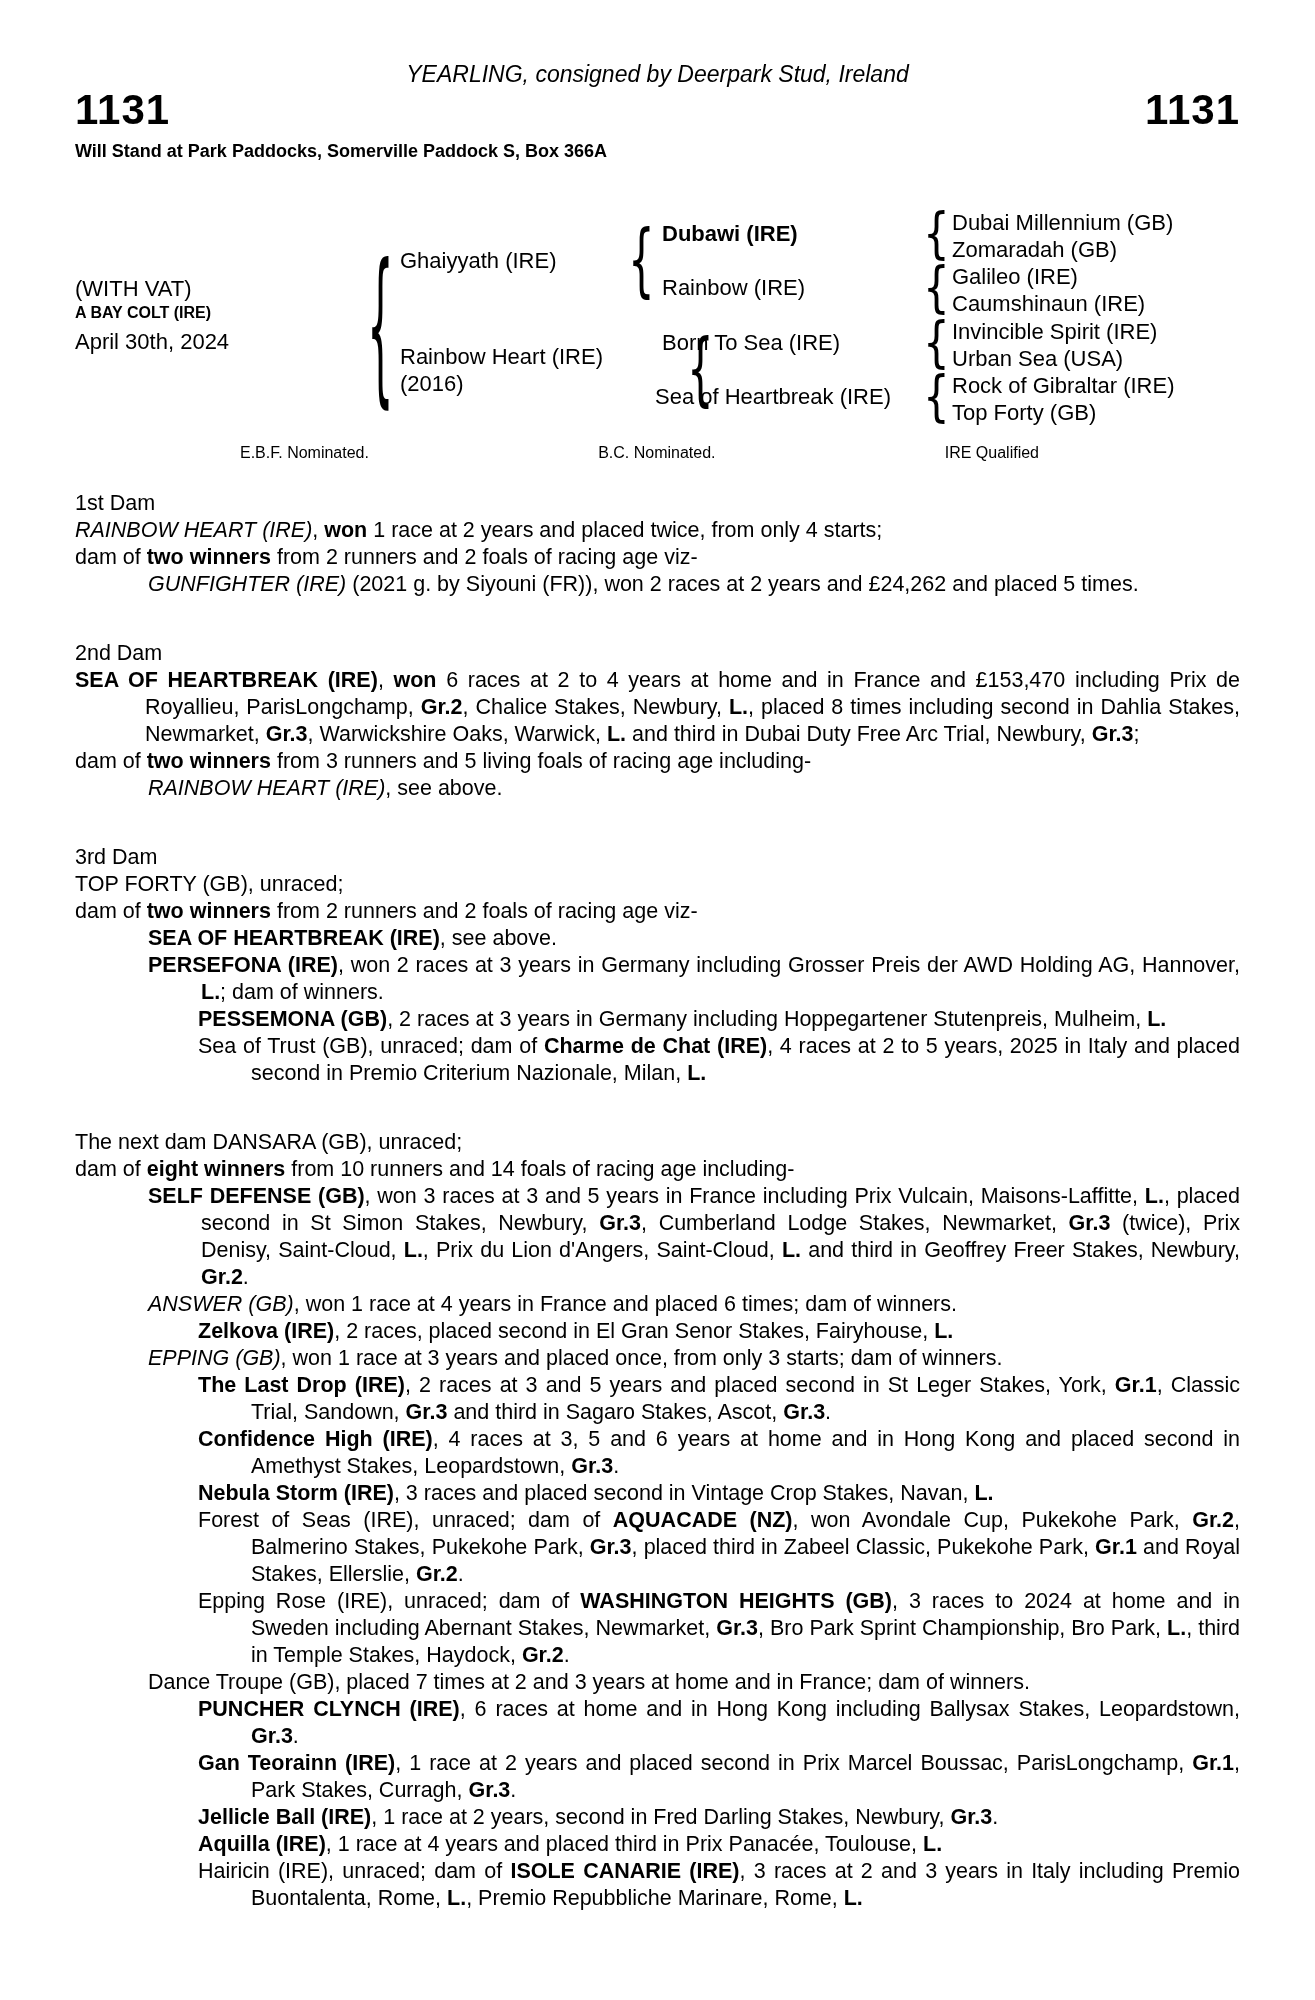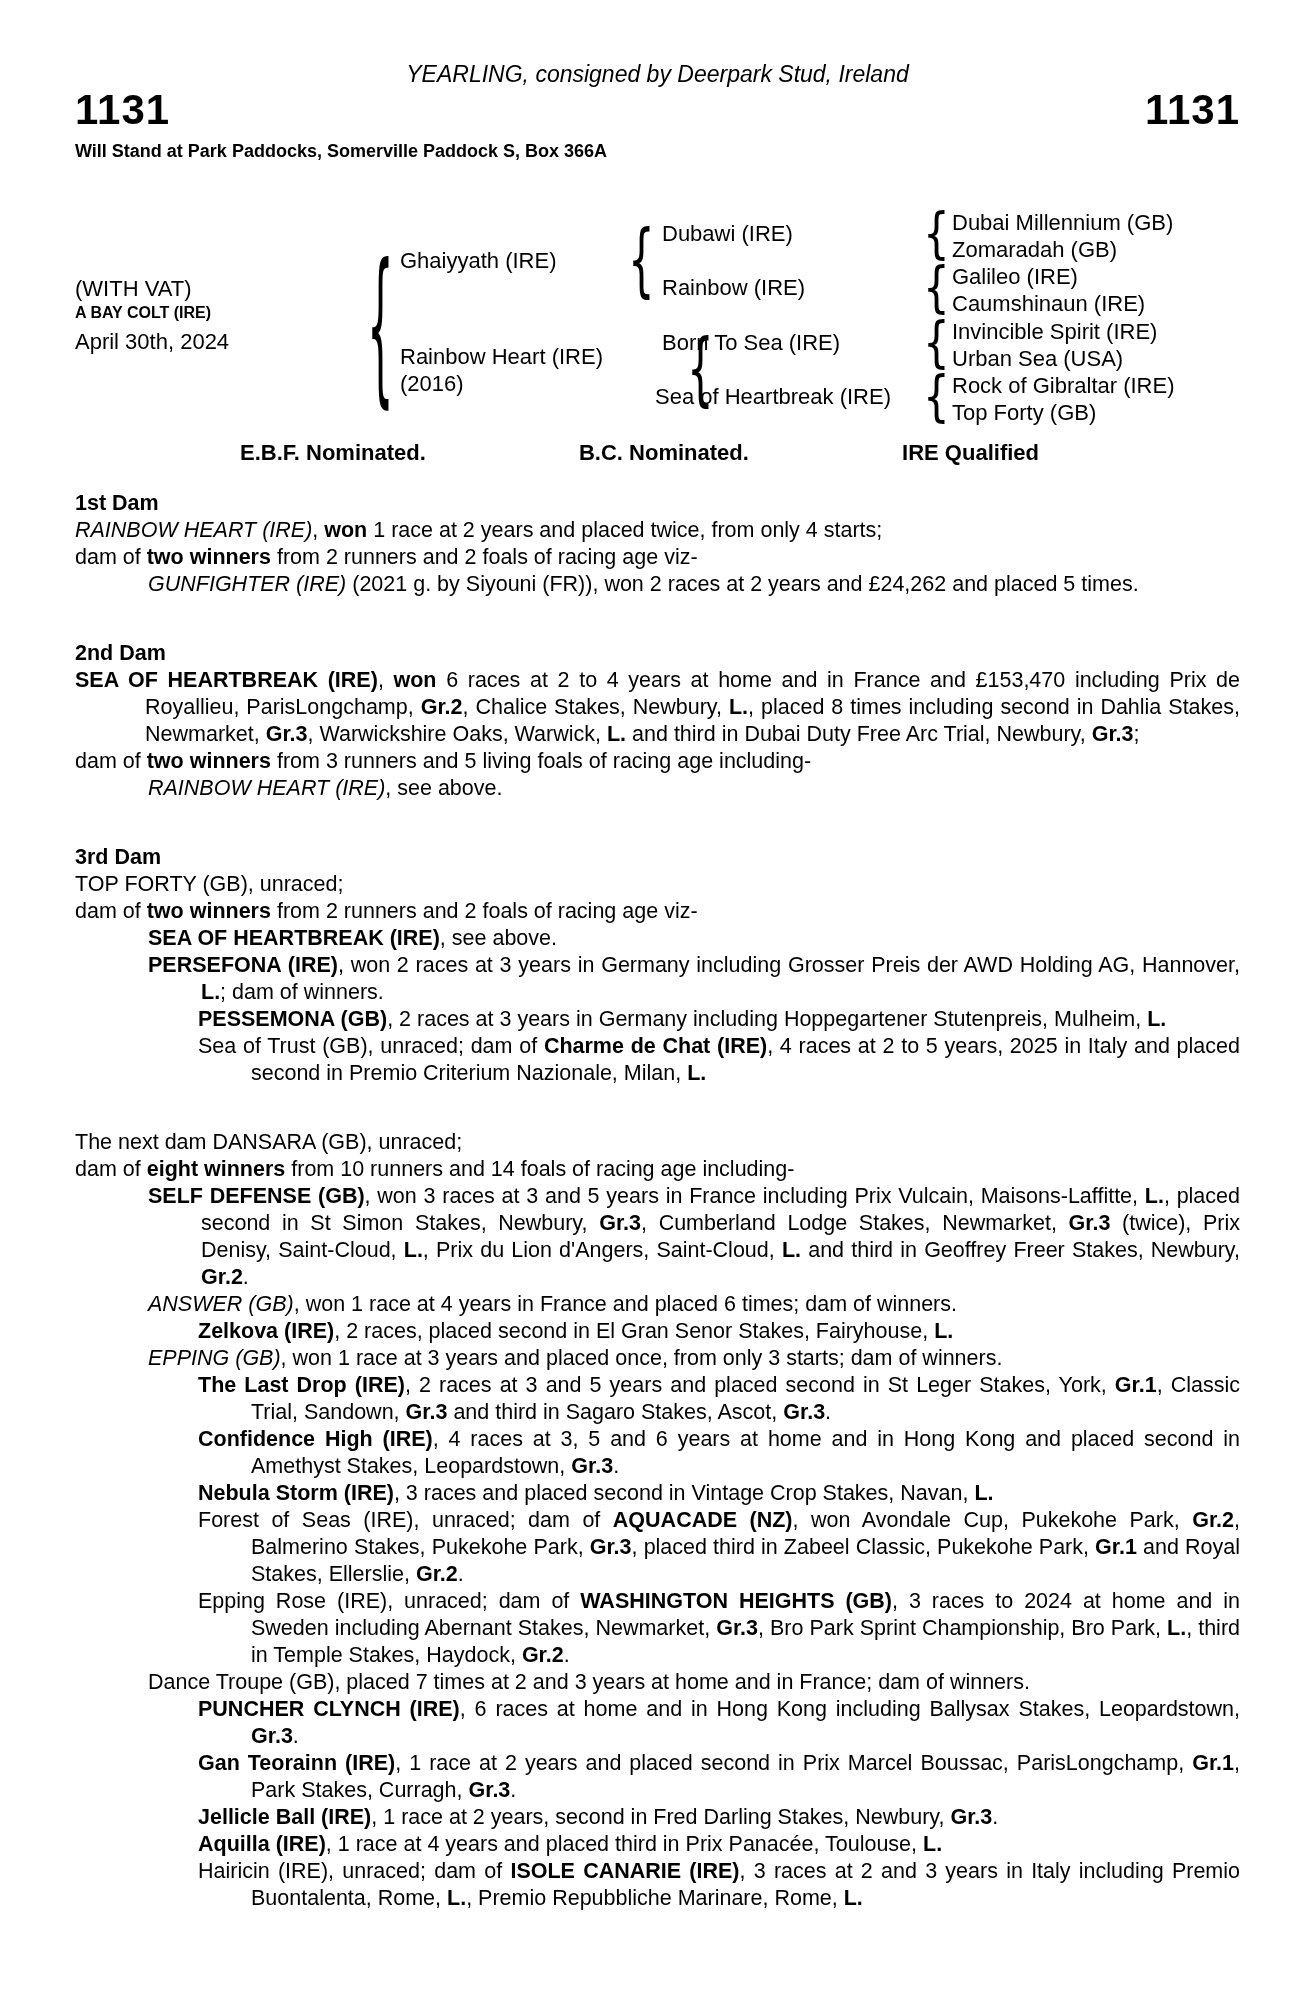--- a/index.html
+++ b/index.html
@@ -42,30 +42,30 @@
   .pedigree .brace {
     font-family:"DejaVu Sans", sans-serif;
     font-size:42px; line-height:42px;
     font-weight:normal;
   }
 
   .noms {
     margin:8px 75px 0 75px;
     padding:0 201px 0 165px;
     display:flex; justify-content:space-between;
-    font-weight:bold; font-size:22px; line-height:27px;
+    font-weight:normal; font-size:16px; line-height:27px;
   }
 
   #sections {
     margin:24px 75px 0 75px;
     font-size:21.5px;
     line-height:27px;
   }
   .section + .section { margin-top:42px; }
-  .sec-head { font-weight:bold; }
+  .sec-head { font-weight:normal; }
   .para { text-align:justify; margin:0; }
   .para.l0 { padding-left:70px; text-indent:-70px; }
   .para.l1 { margin-left:73px; padding-left:53px; text-indent:-53px; }
   .para.l2 { margin-left:123px; padding-left:53px; text-indent:-53px; }
 </style>
 </head>
 <body>
 
 <div class="page">
 
@@ -78,21 +78,21 @@
 
   <div class="stand">Will Stand at Park Paddocks, Somerville Paddock S, Box 366A</div>
 
   <div class="pedigree" id="pedigree">
       <span style="left: 0px; top: 78px;">(WITH VAT)</span>
       <span class="subject-name" style="left: 0px; top: 102px;">A BAY COLT (IRE)</span>
       <span style="left: 0px; top: 131px;">April 30th, 2024</span>
       <span style="left: 325px; top: 50px;">Ghaiyyath (IRE)</span>
       <span style="left: 325px; top: 146px;">Rainbow Heart (IRE)</span>
       <span style="left: 325px; top: 173px;">(2016)</span>
-      <span style="left: 587px; top: 23px;">Dubawi (IRE)</span>
+      <span style="left: 587px; top: 23px; font-weight: bold;">Dubawi (IRE)</span>
       <span style="left: 587px; top: 77px;">Rainbow (IRE)</span>
       <span style="left: 587px; top: 132px;">Born To Sea (IRE)</span>
       <span style="left: 580px; top: 186px;">Sea of Heartbreak (IRE)</span>
       <span style="left: 877px; top: 12px;">Dubai Millennium (GB)</span>
       <span style="left: 877px; top: 39px;">Zomaradah (GB)</span>
       <span style="left: 877px; top: 66px;">Galileo (IRE)</span>
       <span style="left: 877px; top: 93px;">Caumshinaun (IRE)</span>
       <span style="left: 877px; top: 121px;">Invincible Spirit (IRE)</span>
       <span style="left: 877px; top: 148px;">Urban Sea (USA)</span>
       <span style="left: 877px; top: 175px;">Rock of Gibraltar (IRE)</span>

